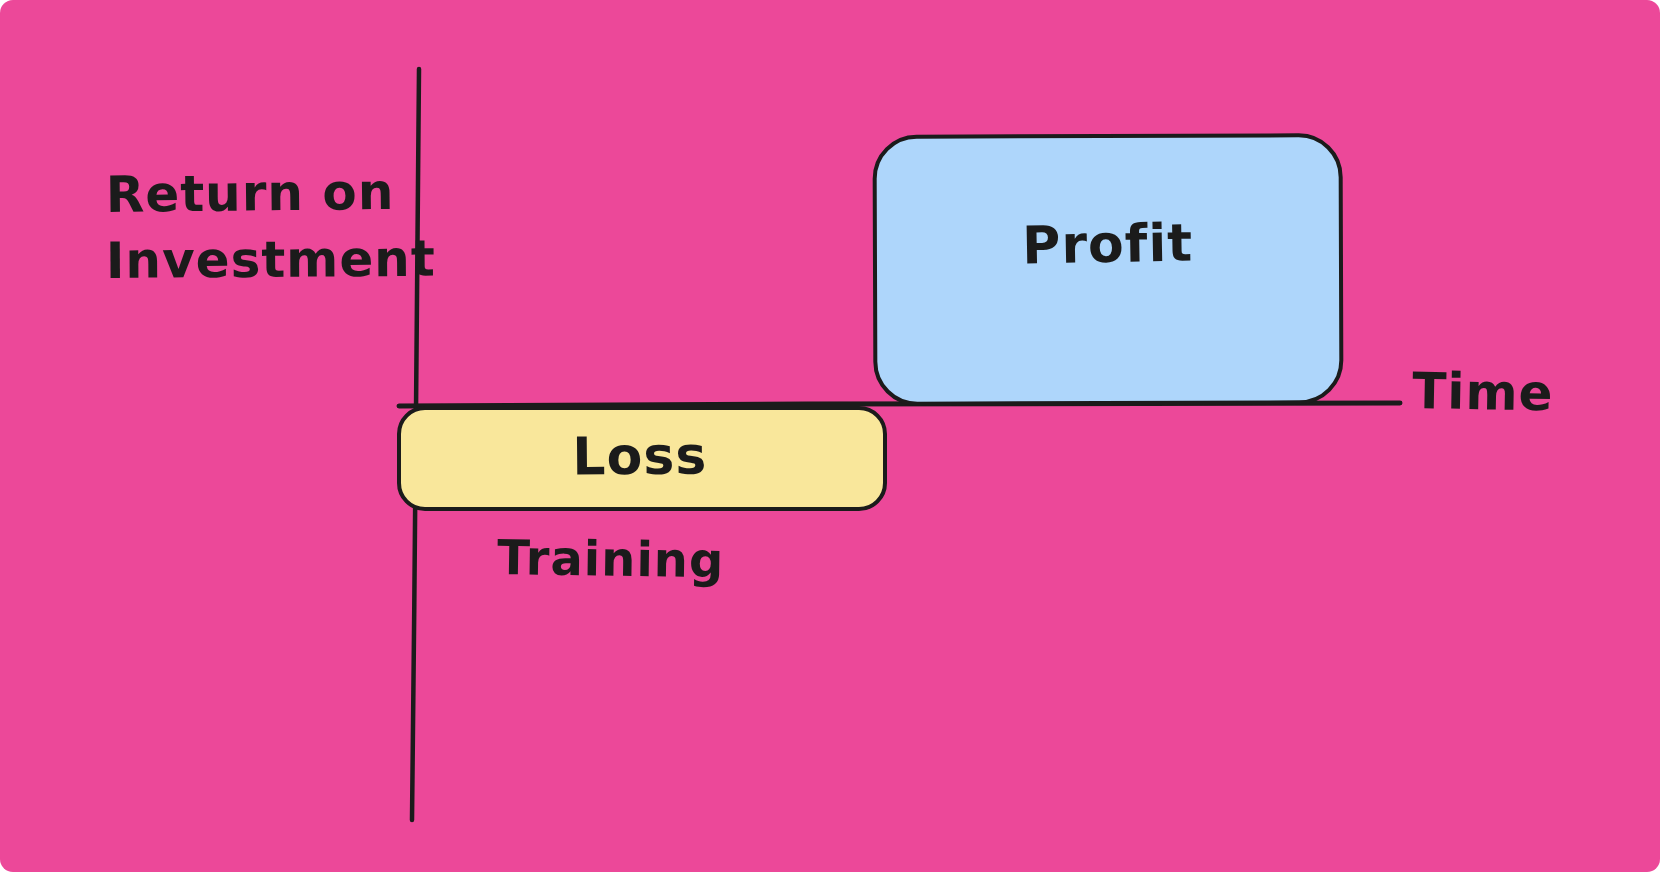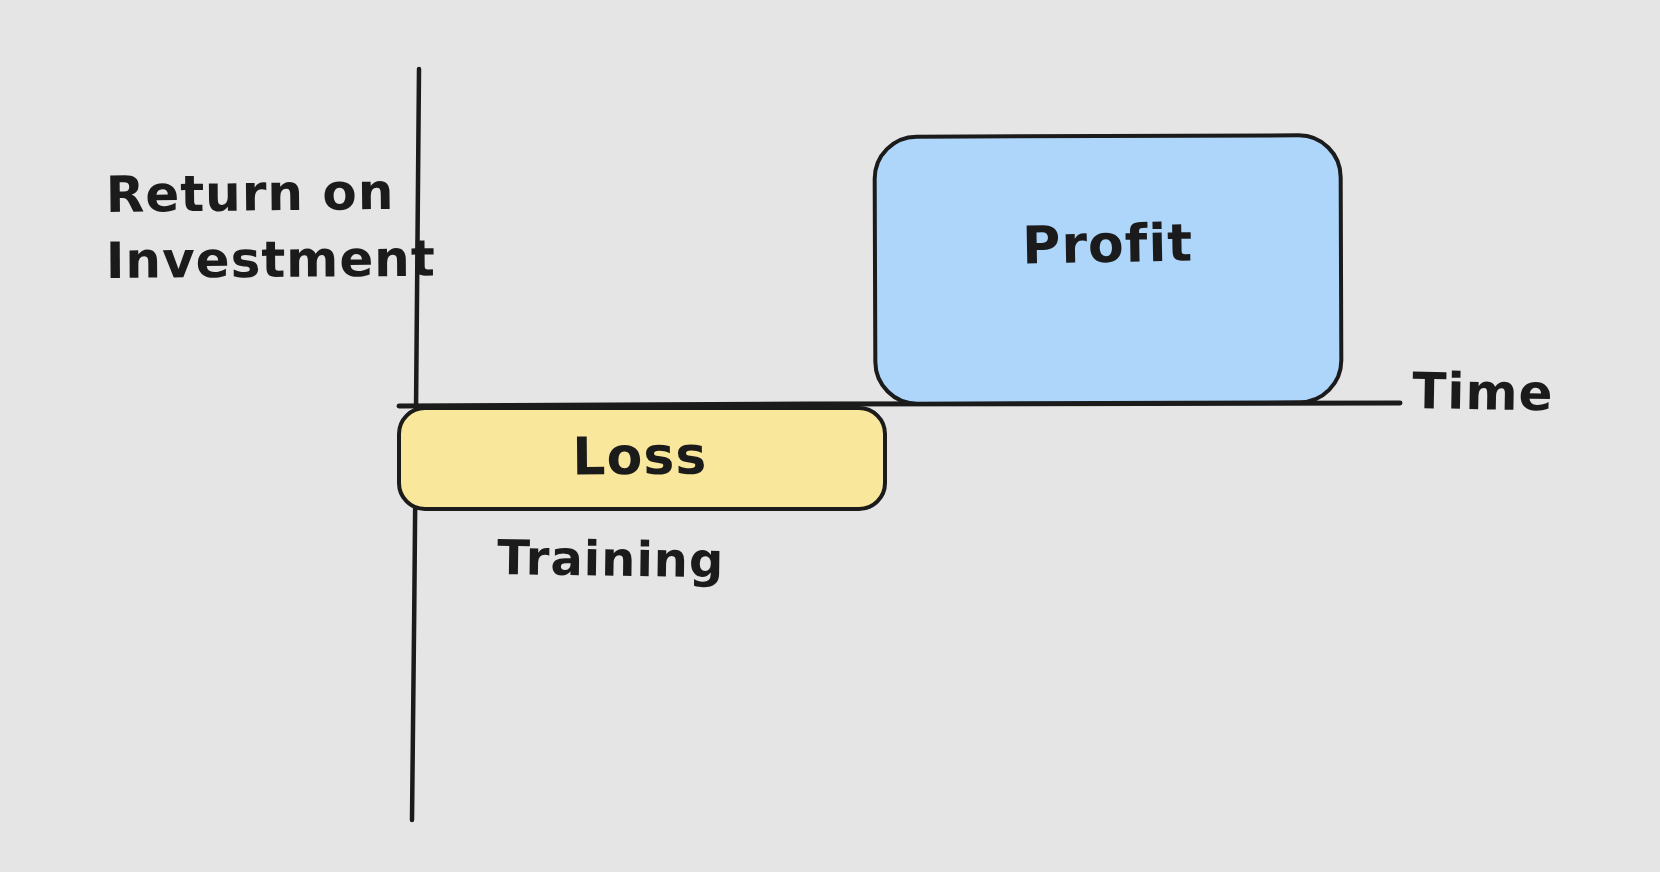--- a/index.html
+++ b/index.html
@@ -4,23 +4,24 @@
 <style>
   html, body {
     margin: 0;
     padding: 0;
     background: #ffffff;
   }
   .canvas {
     position: relative;
     width: 1660px;
     height: 872px;
-    background: #e5e5e5;
+    background: #ec4899;
     overflow: hidden;
     font-family: "DejaVu Sans", sans-serif;
+    border-radius: 13px;
   }
   svg.scene {
     position: absolute;
     left: 0;
     top: 0;
     width: 1660px;
     height: 872px;
     display: block;
   }
   .hand-text {

